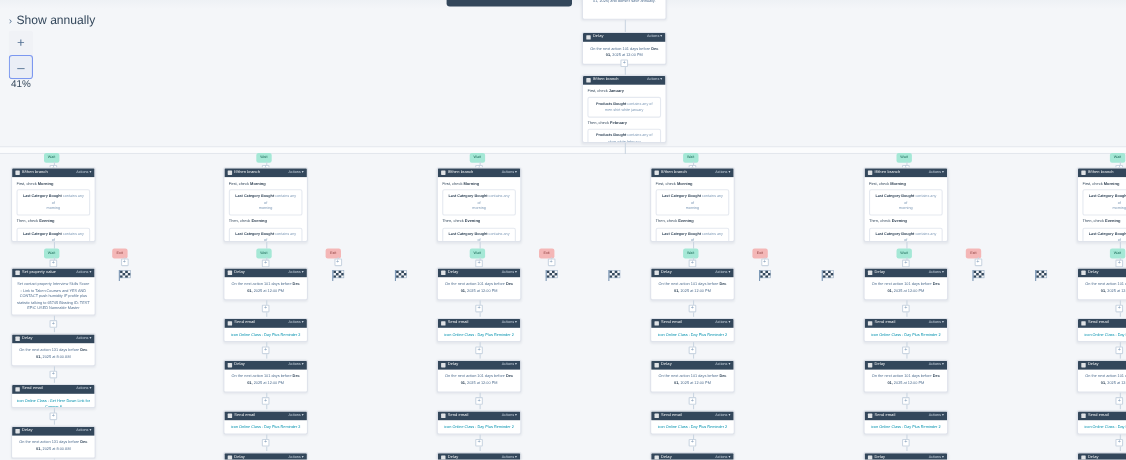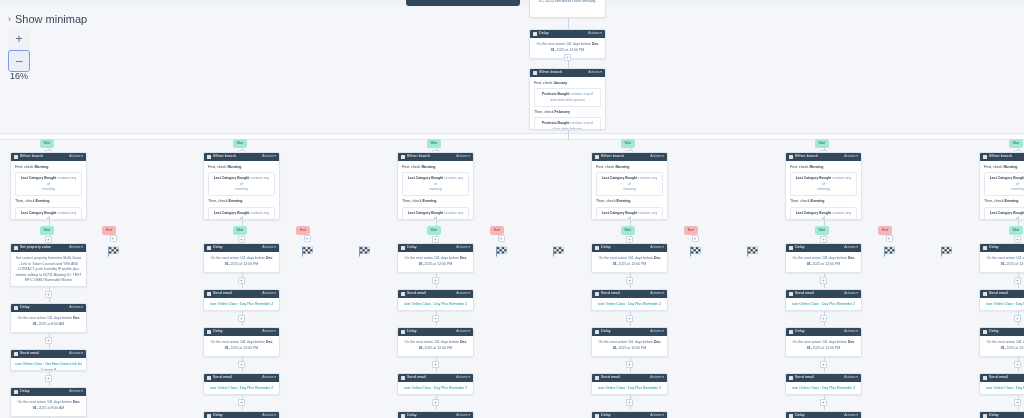--- a/index.html
+++ b/index.html
@@ -127,27 +127,27 @@
 </head>
 <body>
 
 <div id="app">
 
   <div class="top-band"></div>
   <div class="top-pill"></div>
 
   <div class="minimap-toggle">
     <span class="chev">›</span>
-    <span>Show minimap</span>
+    <span>Show annually</span>
   </div>
   <div class="zoom-stack">
     <div class="zoom-btn">+</div>
     <div class="zoom-btn active">–</div>
   </div>
-  <div class="zoom-level">16%</div>
+  <div class="zoom-level">41%</div>
 
   <div class="divider" style="top:133px"></div>
   <div class="divider" style="top:139px"></div>
   <div class="band" style="top:134px;height:5px"></div>
 
   <div id="layer">
       <div class="card" style="left: 529px; top: -12px; width: 77px; height: 30px;">
         <div class="card-body">
           <div class="para">This workflow is enrolled on the date (Oct 01, 2025) and doesn't save annually.</div>
         </div>

